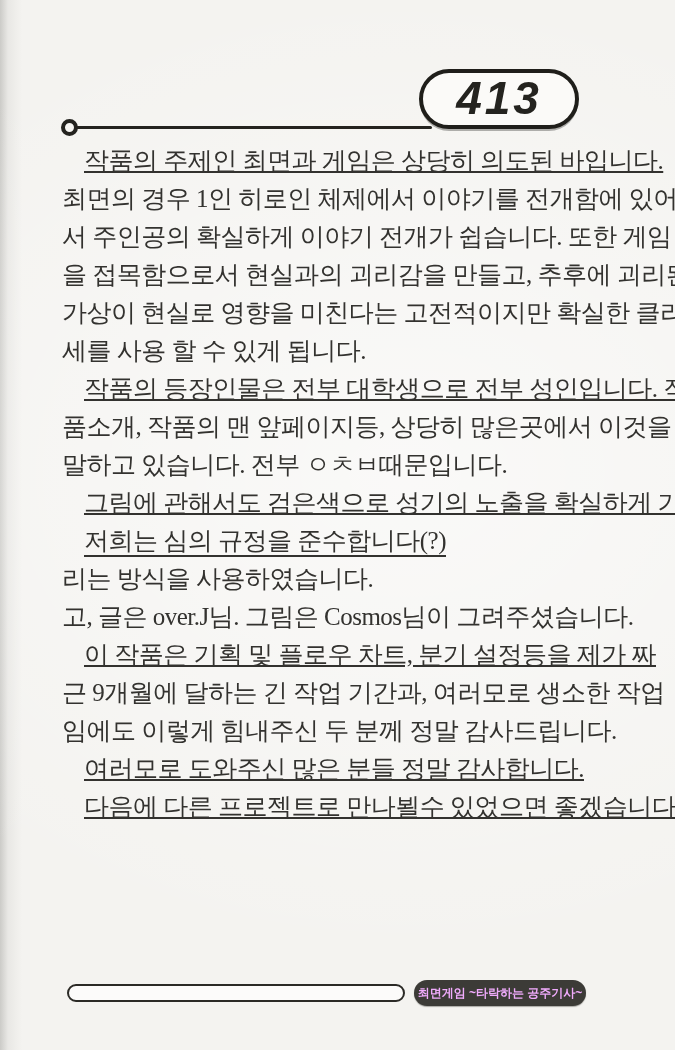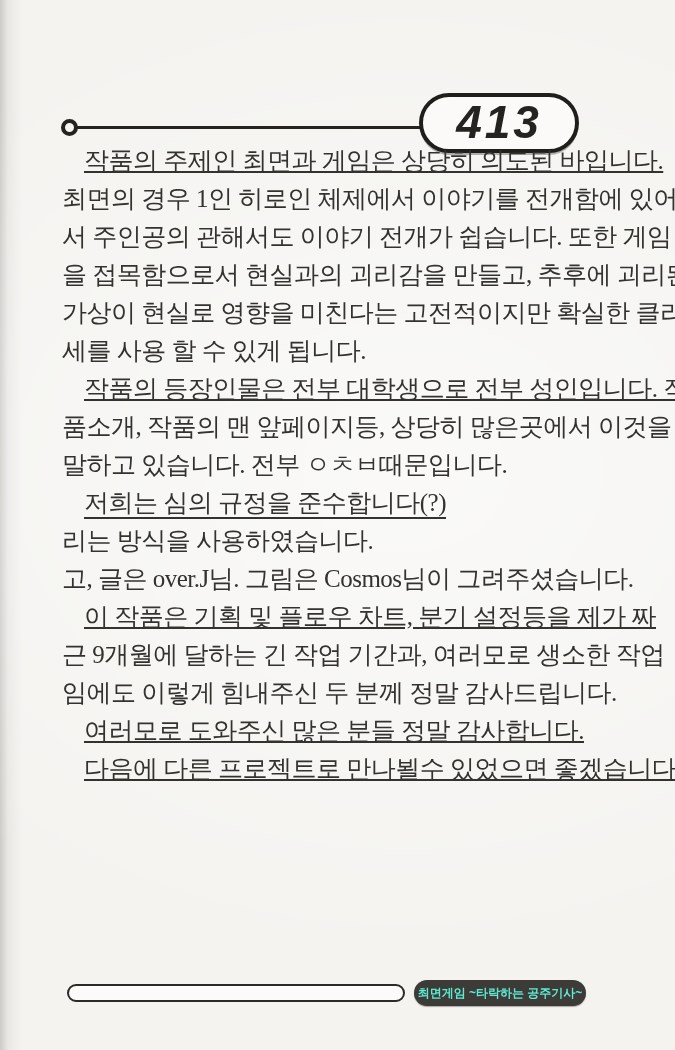--- a/index.html
+++ b/index.html
@@ -33,21 +33,20 @@
   }
   .page-pill{
     position:absolute;
     left:419px; top:69px;
     width:152px; height:52px;
     background:#fbfaf8;
     border:4px solid #1f1e1a;
     border-radius:32px;
     display:flex; align-items:center; justify-content:center;
     box-shadow:0 3px 0 -1px rgba(40,40,36,0.35);
-    margin-top:24px;
   }
   .page-pill .num{
     font-family:"Liberation Sans","DejaVu Sans",sans-serif;
     font-weight:bold; font-style:italic;
     font-size:46px; letter-spacing:3px;
     color:#24231f;
     transform:translateY(-1px);
   }
   
   .text-block{
@@ -77,47 +76,48 @@
     left:414px; top:980px;
     width:172px; height:26px;
     background:#3c3b37;
     border-radius:13px;
     display:flex; align-items:center; justify-content:center;
     box-shadow:0 1px 1px rgba(60,59,55,0.4);
   }
   .series-badge .label{
     font-family:"Liberation Sans","DejaVu Sans",sans-serif;
     font-size:12px; font-weight:bold;
-    color:#5eead4;
+    color:#f0abfc;
     letter-spacing:0px;
     white-space:nowrap;
   }
 </style>
 </head>
 <body>
 
 <div class="page">
 
   <div class="header-rule"></div>
   <div class="rule-circle"></div>
 
   <div class="page-pill">
     <span class="num">413</span>
   </div>
 
   <div class="text-block">
       <div class="line indent">작품의 주제인 최면과 게임은 상당히 의도된 바입니다.</div>
       <div class="line">최면의 경우 1인 히로인 체제에서 이야기를 전개함에 있어</div>
-      <div class="line">서 주인공의 관해서도 이야기 전개가 쉽습니다. 또한 게임</div>
+      <div class="line">서 주인공의 확실하게 이야기 전개가 쉽습니다. 또한 게임</div>
       <div class="line">을 접목함으로서 현실과의 괴리감을 만들고, 추후에 괴리된</div>
       <div class="line">가상이 현실로 영향을 미친다는 고전적이지만 확실한 클리</div>
       <div class="line">세를 사용 할 수 있게 됩니다.</div>
       <div class="line indent">작품의 등장인물은 전부 대학생으로 전부 성인입니다. 작</div>
       <div class="line">품소개, 작품의 맨 앞페이지등, 상당히 많은곳에서 이것을</div>
       <div class="line">말하고 있습니다. 전부 ㅇㅊㅂ때문입니다.</div>
+      <div class="line indent">그림에 관해서도 검은색으로 성기의 노출을 확실하게 가</div>
       <div class="line indent underline">저희는 심의 규정을 준수합니다(?)</div>
       <div class="line">리는 방식을 사용하였습니다.</div>
       <div class="line">고, 글은 over.J님. 그림은 Cosmos님이 그려주셨습니다.</div>
       <div class="line indent">이 작품은 기획 및 플로우 차트, 분기 설정등을 제가 짜</div>
       <div class="line">근 9개월에 달하는 긴 작업 기간과, 여러모로 생소한 작업</div>
       <div class="line">임에도 이렇게 힘내주신 두 분께 정말 감사드립니다.</div>
       <div class="line indent">여러모로 도와주신 많은 분들 정말 감사합니다.</div>
       <div class="line indent">다음에 다른 프로젝트로 만나뵐수 있었으면 좋겠습니다.</div>
     </div>
 

